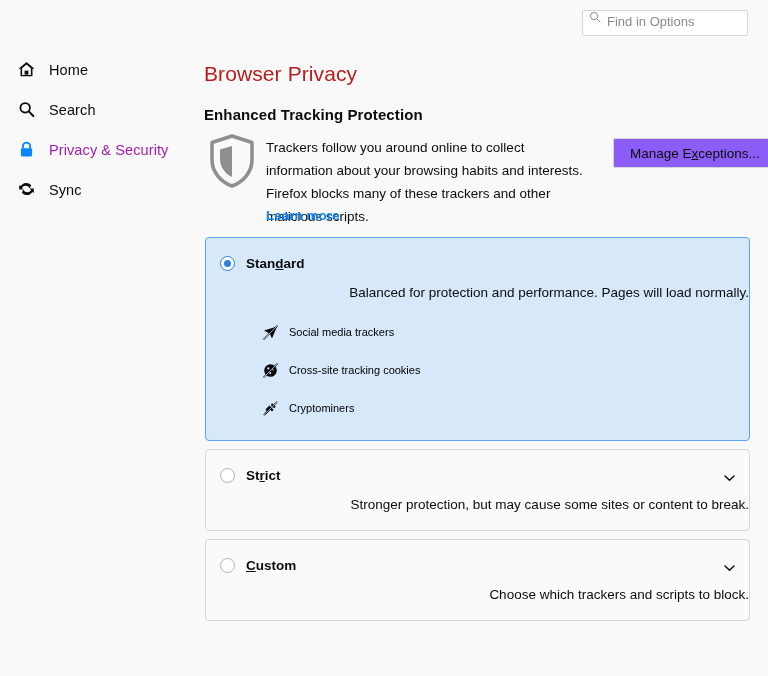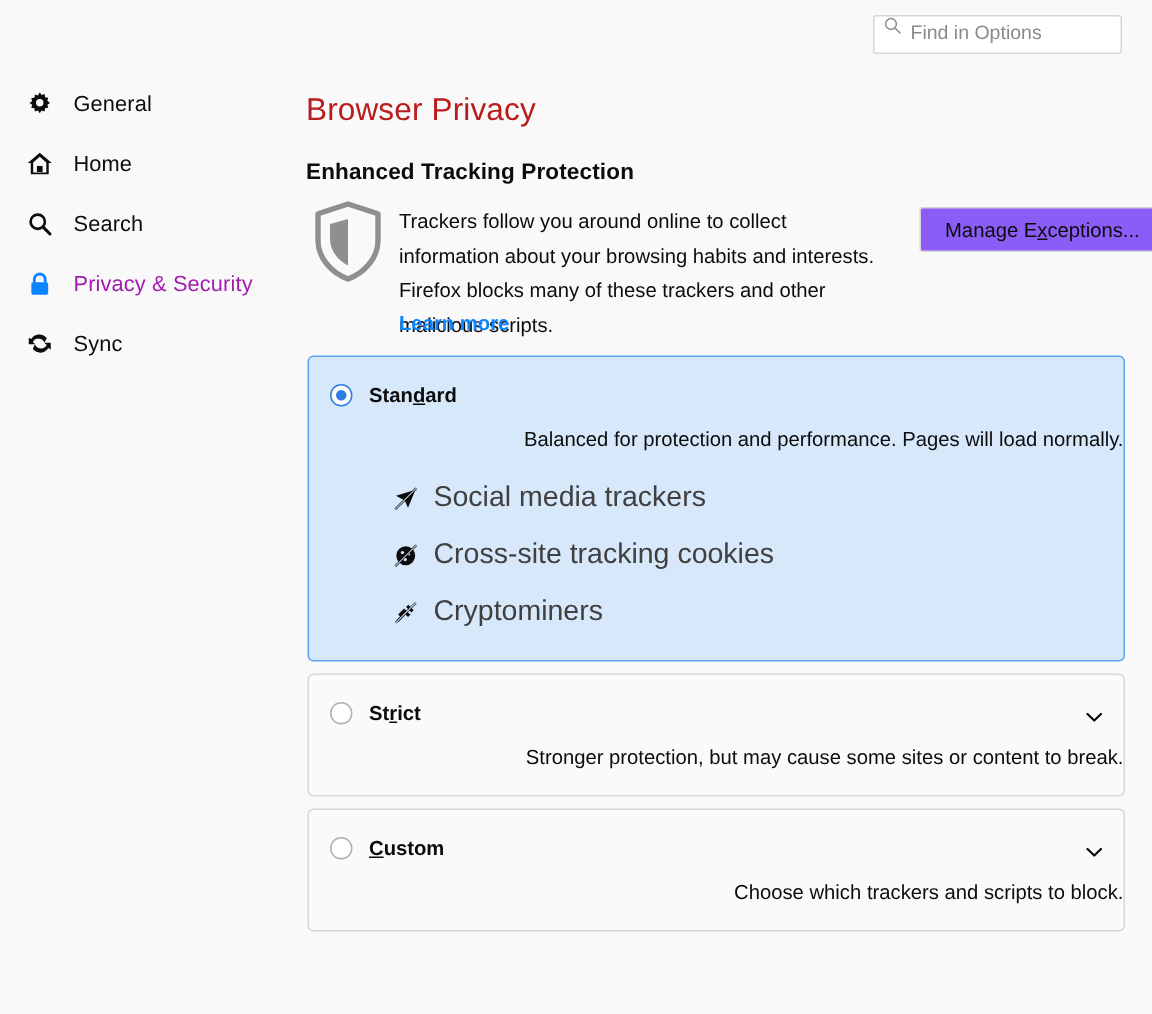--- a/index.html
+++ b/index.html
@@ -241,21 +241,21 @@
   .blocked-item:last-child { margin-bottom: 0; }
   .blocked-icon {
     flex: 0 0 17px;
     width: 17px;
     height: 17px;
     margin-right: 10px;
     display: flex;
     align-items: center;
     justify-content: center;
   }
-  .blocked-label { font-size: 19px; color: #404040; }
+  .blocked-label { font-size: 11px; color: #000000; }
 
   .option-panel.strict .opt-desc,
   .option-panel.custom .opt-desc { padding-bottom: 16px; }
   .option-panel.standard .opt-desc { padding-bottom: 0; }
 </style>
 </head>
 <body>
 
 <div class="app">
 
@@ -264,29 +264,20 @@
       <svg width="12" height="12" viewBox="0 0 12 12">
         <circle cx="5" cy="5" r="3.6" fill="none" stroke="#8a8a8e" stroke-width="1"></circle>
         <line x1="7.7" y1="7.7" x2="11" y2="11" stroke="#8a8a8e" stroke-width="1" stroke-linecap="round"></line>
       </svg>
     </span>
     <input class="search-input" type="text" placeholder="Find in Options" style="">
   </div>
 
   <nav class="sidebar">
 
-    <div class="nav-item">
-      <span class="nav-icon">
-        <svg width="19" height="19" viewBox="0 0 20 20">
-          <path fill="#0c0c0d" d="M10 1.6l1.25 1.85 2.17-.6.3 2.23 2.22.33-.62 2.15L17.2 9.1l-1.85 1.26.6 2.16-2.22.3-.33 2.22-2.15-.62L10 16.3l-1.25-1.84-2.17.6-.3-2.22-2.22-.32.62-2.16L2.8 9.1l1.85-1.26-.6-2.16 2.22-.3.33-2.22 2.15.62z"></path>
-          <circle cx="10" cy="9" r="2.6" fill="#f9f9fa"></circle>
-        </svg>
-      </span>
-      <span class="nav-label">General</span>
-    </div>
 
     <div class="nav-item">
       <span class="nav-icon">
         <svg width="19" height="19" viewBox="0 0 20 20">
           <path fill="#0c0c0d" d="M10 2L1.6 9.2h2.1V17h12.6V9.2h2.1L10 2zm0 2.7l4.6 4v7.1H5.4V8.7L10 4.7z"></path>
           <rect x="8" y="11.2" width="4" height="4.2" fill="#0c0c0d"></rect>
         </svg>
       </span>
       <span class="nav-label">Home</span>
     </div>

